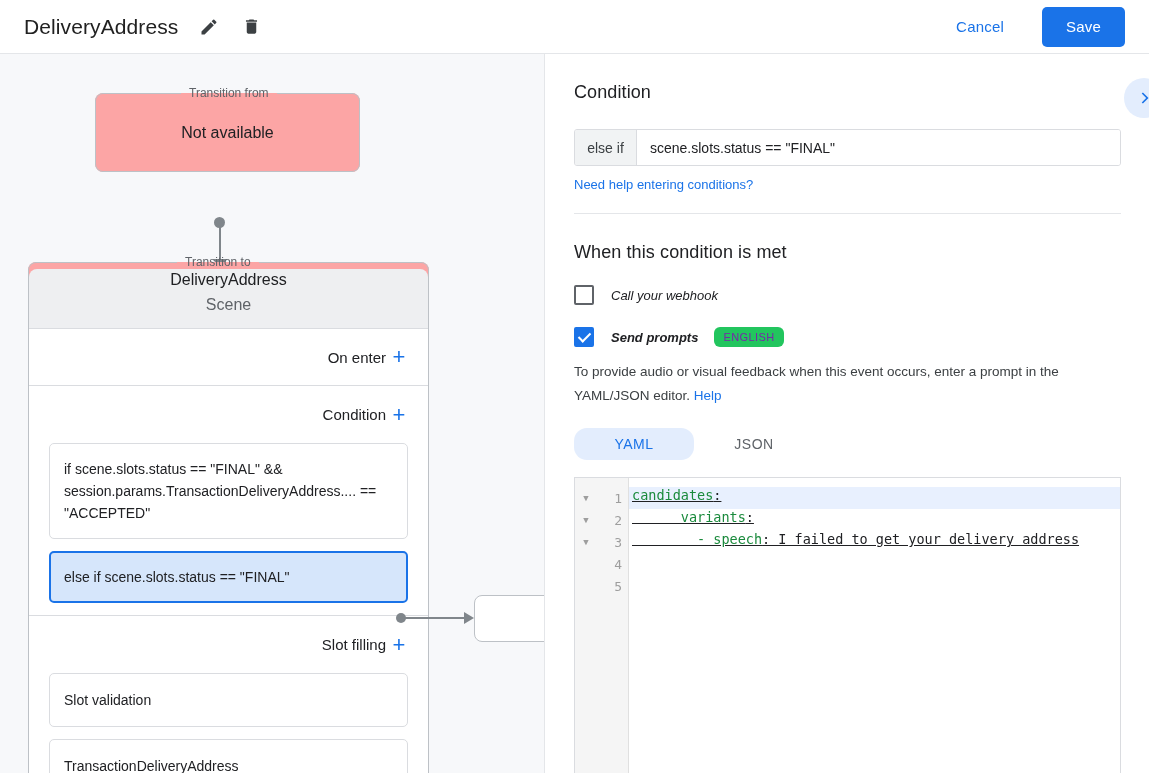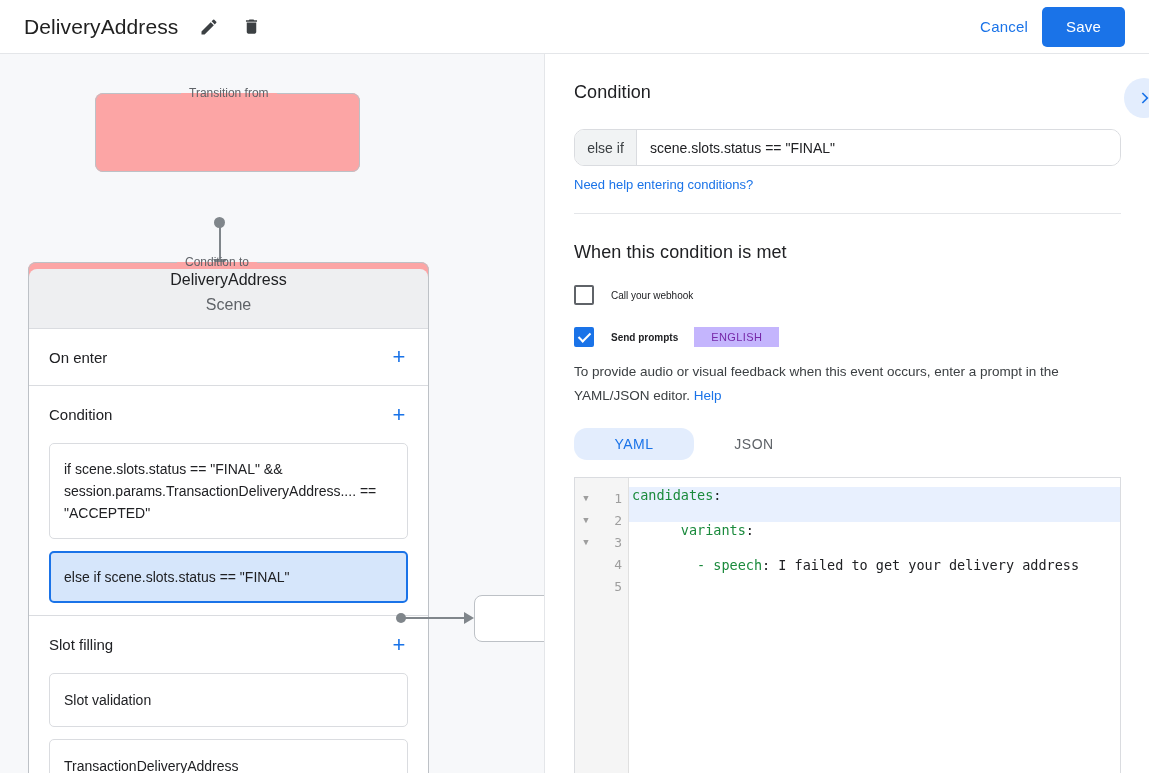--- a/index.html
+++ b/index.html
@@ -36,21 +36,21 @@
   #delete-icon-btn { margin-left: 8px; }
   .topbar-spacer { flex: 1; }
   .cancel-btn {
     font-size: 15px; color: #1a73e8;
     background: none; border: none;
     padding: 8px 14px; cursor: pointer;
     font-family: inherit;
     letter-spacing: .2px;
   }
   .save-btn {
-    margin-left: 0; margin-right: 24px;
+    margin-left: 24px; margin-right: 24px;
     background: #1a73e8; color: #ffffff;
     border: none; border-radius: 5px;
     font-size: 15px; font-family: inherit;
     padding: 0 24px; height: 40px;
     cursor: pointer;
     letter-spacing: .2px;
   }
 
   
   .left-pane {
@@ -117,21 +117,21 @@
   #transition-to-node > legend { margin-left: 148px; }
   .scene-header {
     background: #eeeff1;
     border-bottom: 1px solid #dadce0;
     padding: 2px 0 14px 0;
     text-align: center;
   }
   .scene-header .scene-name { font-size: 16px; color: #202124; }
   .scene-header .scene-type { font-size: 16px; color: #5f6368; margin-top: 7px; }
   .section-row {
-    display: flex; align-items: center; justify-content: space-between;
+    display: flex; align-items: center; justify-content: flex-end;
     height: 57px;
     padding: 0 16px 0 20px;
     border-bottom: 1px solid #dadce0;
     background: #ffffff;
   }
   .section-row.no-border { border-bottom: none; }
   .section-title { font-size: 15px; color: #202124; }
   .plus-btn {
     color: #1a73e8; font-size: 22px; line-height: 1;
     width: 26px; height: 26px;
@@ -191,21 +191,21 @@
   .right-section { padding: 0 28px; }
   .rp-heading {
     font-size: 18px; color: #202124;
     padding-top: 28px;
     letter-spacing: .1px;
   }
   .cond-input-row {
     display: flex;
     margin-top: 26px;
     border: 1px solid #dadce0;
-    border-radius: 10px;
+    border-radius: 3px;
     height: 37px;
     overflow: hidden;
   }
   .cond-prefix {
     width: 62px;
     background: #f1f3f4;
     border-right: 1px solid #dadce0;
     display: flex; align-items: center; justify-content: center;
     font-size: 14px; color: #3c4043;
   }
@@ -247,31 +247,31 @@
     content: "";
     position: absolute;
     left: 5px; top: 1px;
     width: 5px; height: 10px;
     border: solid #ffffff;
     border-width: 0 2px 2px 0;
     transform: rotate(45deg);
   }
   .cb-label {
     margin-left: 17px;
-    font-size: 10px; color: #202124;
+    font-size: 13px; color: #202124; font-style: italic;
   }
   .cb-label.bold { font-weight: bold; }
   .lang-badge {
     margin-left: 16px;
-    background: #c4b5fd;
+    background: #22c55e;
     color: #7627a8;
     font-size: 11px;
     letter-spacing: .4px;
-    padding: 4px 17px;
-    border-radius: 0;
+    padding: 4px 9px;
+    border-radius: 6px;
   }
   .helper-text {
     margin-top: 13px;
     font-size: 13.5px; color: #3c4043;
     line-height: 24px;
     max-width: 552px;
   }
   .helper-text a { color: #1a73e8; text-decoration: none; cursor: pointer; }
   .tabs {
     display: flex;
@@ -317,26 +317,27 @@
     color: #9e9e9e;
   }
   .lineno { flex: 1; text-align: right; padding-right: 6px; }
   .code-area {
     flex: 1;
     padding-top: 9px;
     overflow: hidden;
     position: relative;
   }
   .code-line {
-    height: 35px;
+    height: 22px;
     white-space: pre;
     font-family: "DejaVu Sans Mono", monospace;
     font-size: 13.5px;
     color: #202124;
     padding-left: 3px;
+    text-decoration: underline;
   }
   .code-line.current { background: #e8f0fe; }
   .tok-key { color: #1a8a3c; }
   .tok-punct { color: #202124; }
 
   
   .chevron-pill {
     position: absolute;
     top: 78px; left: 1124px;
     width: 40px; height: 40px;
@@ -368,28 +369,29 @@
   <div class="topbar-spacer"></div>
 
   <button class="cancel-btn">Cancel</button>
   <button class="save-btn">Save</button>
 </div>
 
 <div class="left-pane">
 
   <fieldset class="node-fieldset" id="transition-from-node">
     <legend>Transition from</legend>
+    <div class="node-body-center">Not available</div>
   </fieldset>
 
   <div class="edge-dot"></div>
   <div class="edge-vert"></div>
   <div class="edge-arrowhead"></div>
 
   <fieldset class="node-fieldset" id="transition-to-node">
-    <legend>Condition to</legend>
+    <legend>Transition to</legend>
 
     <div class="scene-header">
       <div class="scene-name">DeliveryAddress</div>
       <div class="scene-type">Scene</div>
     </div>
 
     <div class="section-row">
       <span class="section-title">On enter</span>
       <span class="plus-btn">+</span>
     </div>

